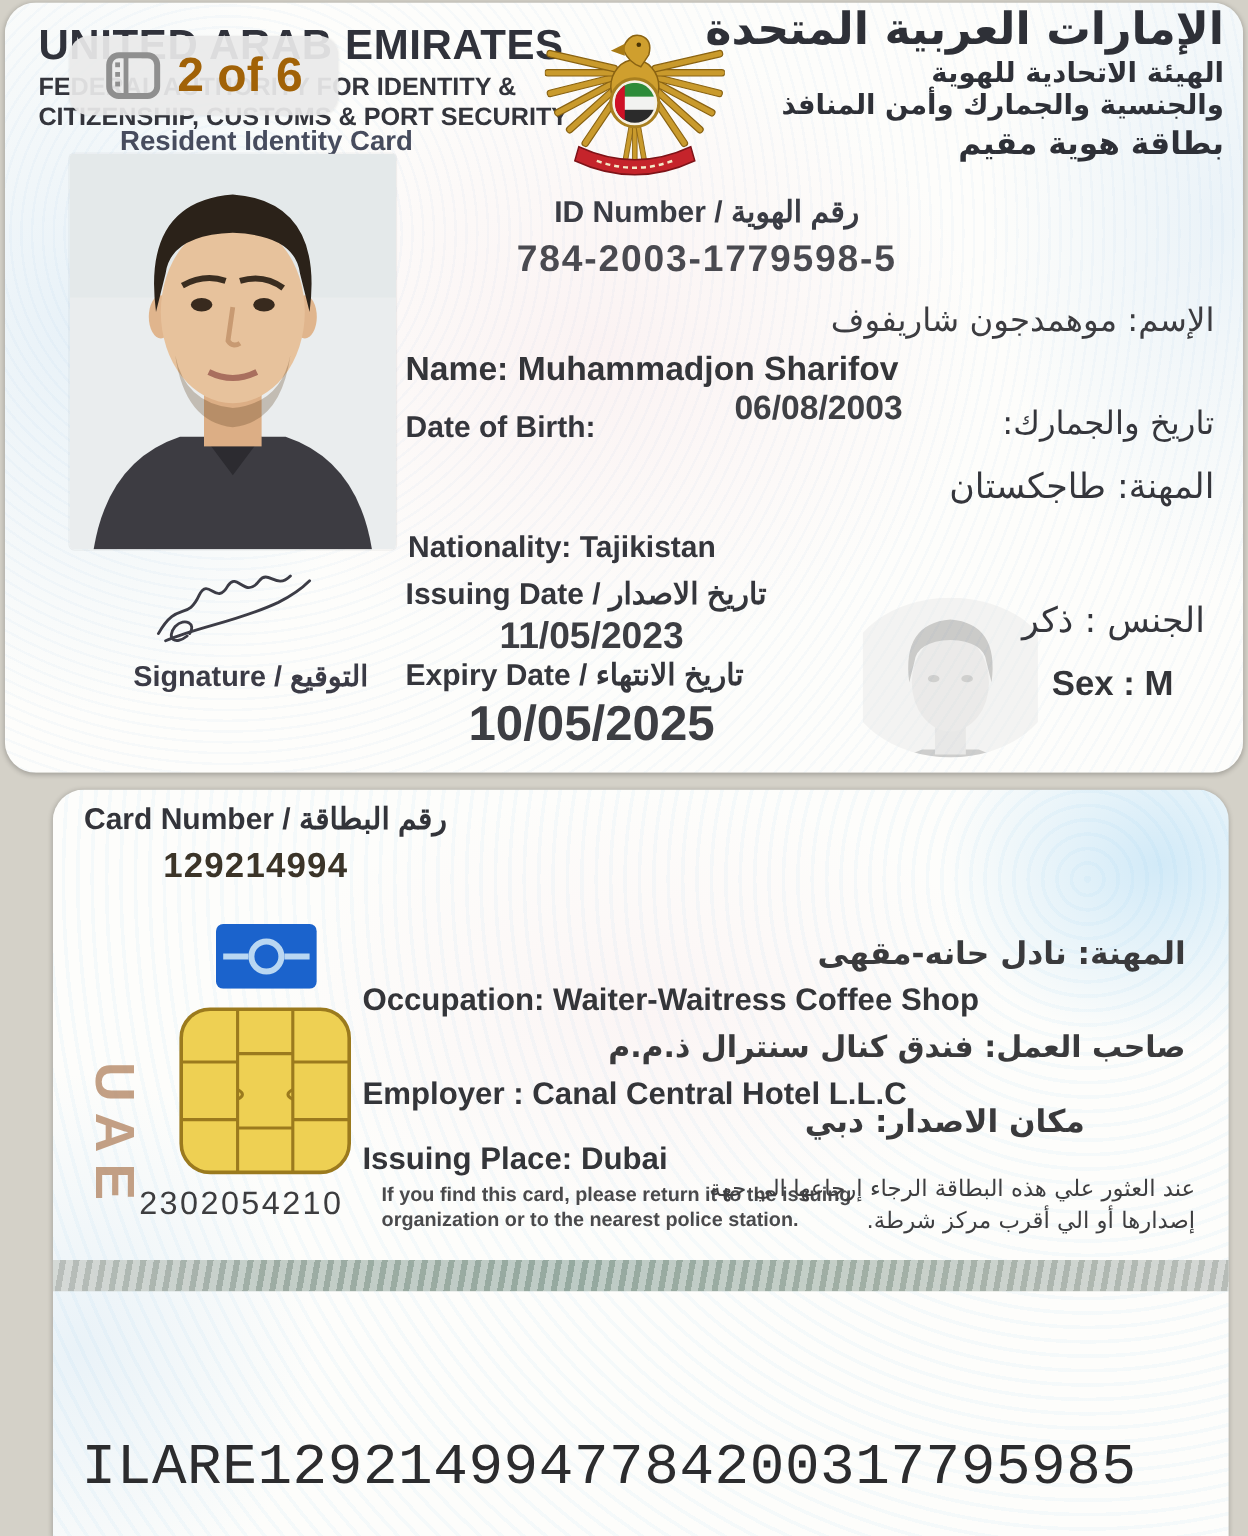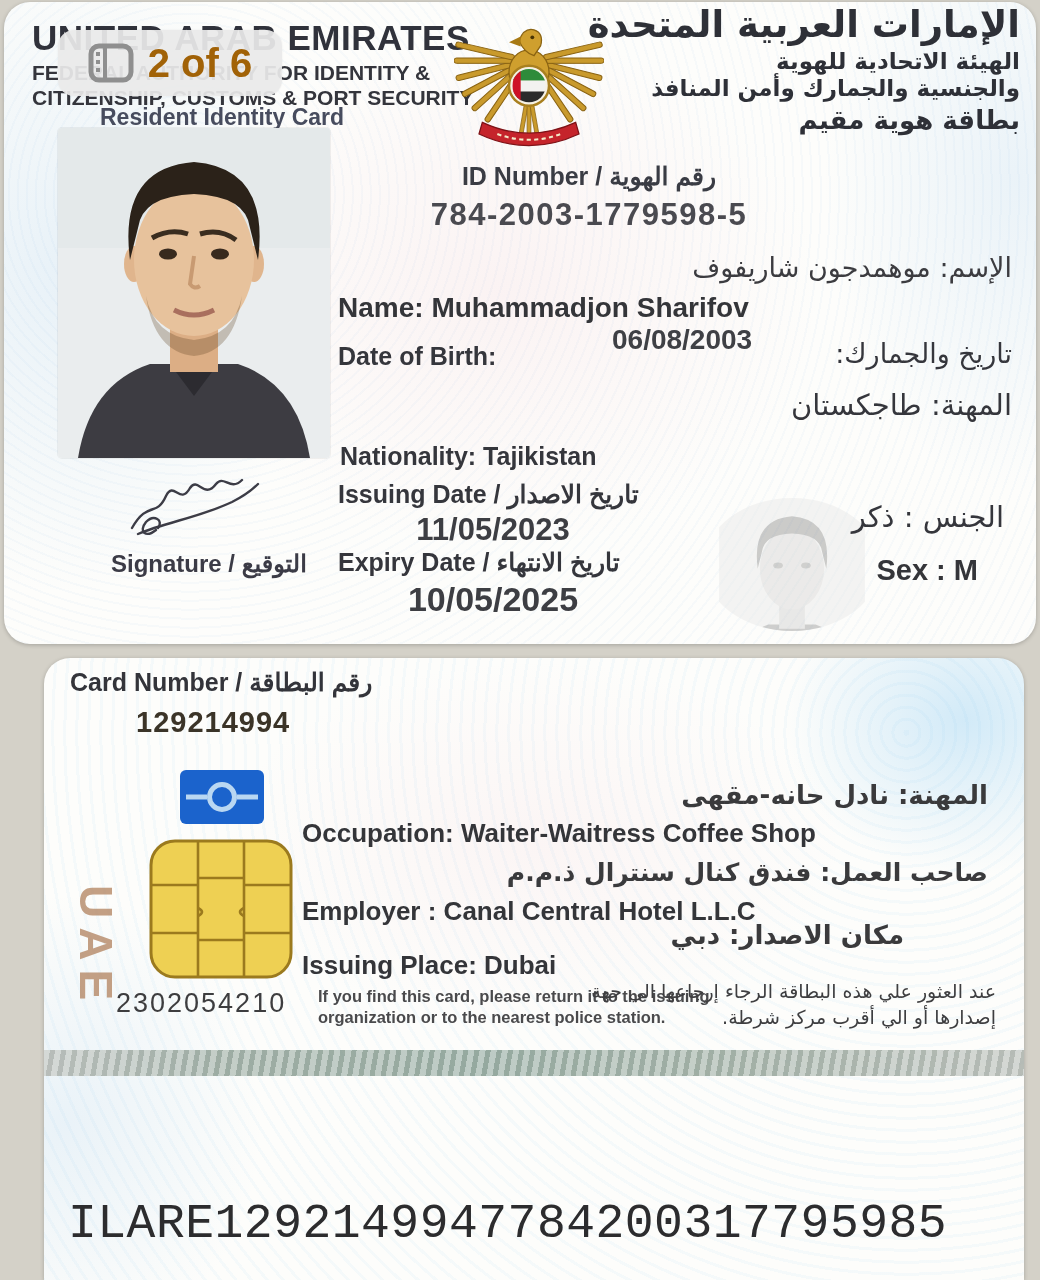--- a/index.html
+++ b/index.html
@@ -39,21 +39,21 @@
   .name-ar{right:24px;top:250px;font-size:27px;color:#3c3c40;}
   .name-line{left:334px;top:290px;font-size:28px;font-weight:bold;color:#343539;text-align:right;}
   .dob-label{left:334px;top:340px;font-size:25px;font-weight:bold;}
   .dob-value{left:608px;top:322px;font-size:28px;font-weight:bold;color:#3f4045;}
   .dob-ar{right:24px;top:336px;font-size:27px;}
   .nat-ar{right:24px;top:386px;font-size:29px;}
   .nat-line{left:336px;top:440px;font-size:25px;font-weight:bold;}
   .issue-label{left:334px;top:478px;font-size:25px;font-weight:bold;}
   .issue-value{left:334px;top:510px;width:310px;text-align:center;font-size:31px;font-weight:bold;color:#3d3e43;}
   .expiry-label{left:334px;top:546px;font-size:25px;font-weight:bold;}
-  .expiry-value{left:334px;top:578px;width:310px;text-align:center;font-size:34px;font-weight:bold;color:#3d3e43;}
+  .expiry-value{left:334px;top:578px;width:310px;text-align:center;font-size:41px;font-weight:bold;color:#3d3e43;}
   .sig-svg{left:118px;top:468px;width:145px;height:75px;}
   .sig-label{left:80px;top:548px;font-size:24px;color:#3b3b46;font-weight:600;margin-left:27px;}
   .ghost{left:700px;top:496px;width:176px;height:133px;border-radius:50%;overflow:hidden;
          opacity:0.33;filter:grayscale(0.9) contrast(0.85);}
   .ghost svg{width:100%;height:133%;}
   .sex-ar{right:32px;top:498px;font-size:29px;}
   .sex-line{right:58px;top:552px;font-size:29px;font-weight:bold;color:#343539;}
 
   
   .viewer-badge{

